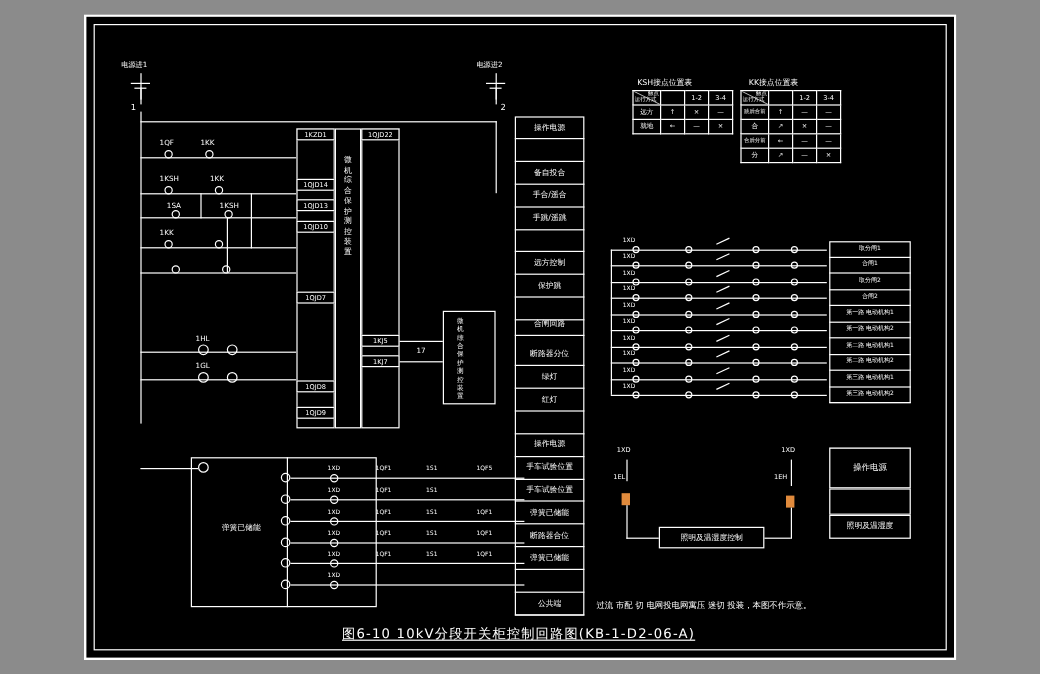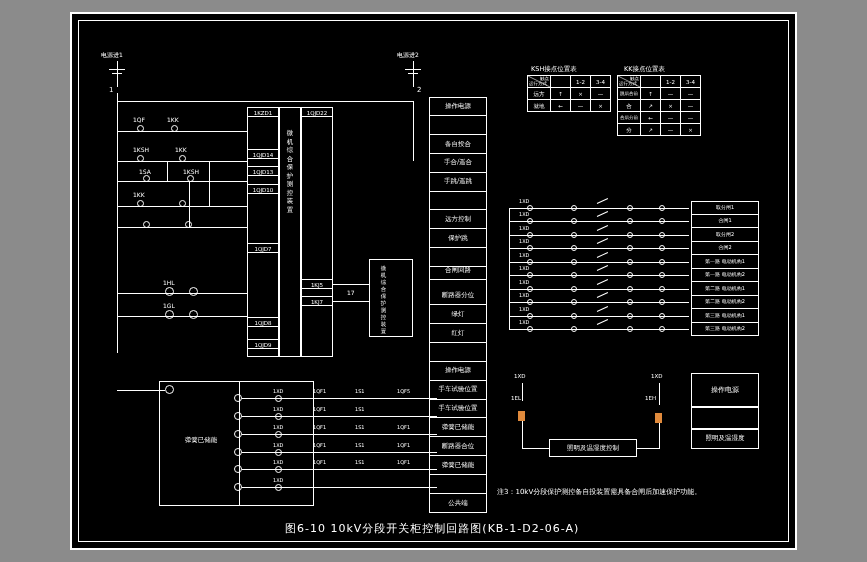--- a/index.html
+++ b/index.html
@@ -376,19 +376,19 @@
       <div class="wht hl" style="left:558px;top:427px;width:22px;"></div>
 
       <div class="box" style="left:612px;top:352px;width:68px;height:76px;"></div>
       <div class="box" style="left:612px;top:352px;width:68px;height:34px;"></div>
       <div class="lblc" style="left:612px;top:365px;width:68px;font-size:7px;">操作电源</div>
       <div class="box" style="left:612px;top:386px;width:68px;height:22px;"></div>
       <div class="lblc" style="left:612px;top:393px;width:68px;font-size:7px;"></div>
       <div class="box" style="left:612px;top:408px;width:68px;height:20px;"></div>
       <div class="lblc" style="left:612px;top:414px;width:68px;font-size:6.5px;font-family:Liberation Mono, monospace;">照明及温湿度</div>
 
-      <div class="note" style="left:418px;top:466px;">注3：10kV分段保护测控备自投装置需具备合闸后加速保护功能。</div>
-
-      <div class="title" style="left:206px;top:500px;">图6-10 10kV分段开关柜控制回路图(KB-1-D2-06-A)</div>
+      <div class="note" style="left:418px;top:479px;">过流 市配 切 电网投电网寓压 迷切 投装，本图不作示意。</div>
+
+      <div class="title" style="left:206px;top:500px;text-decoration:underline;">图6-10 10kV分段开关柜控制回路图(KB-1-D2-06-A)</div>
 
     </div>
   </div>
 </div>
 
 </body></html>

